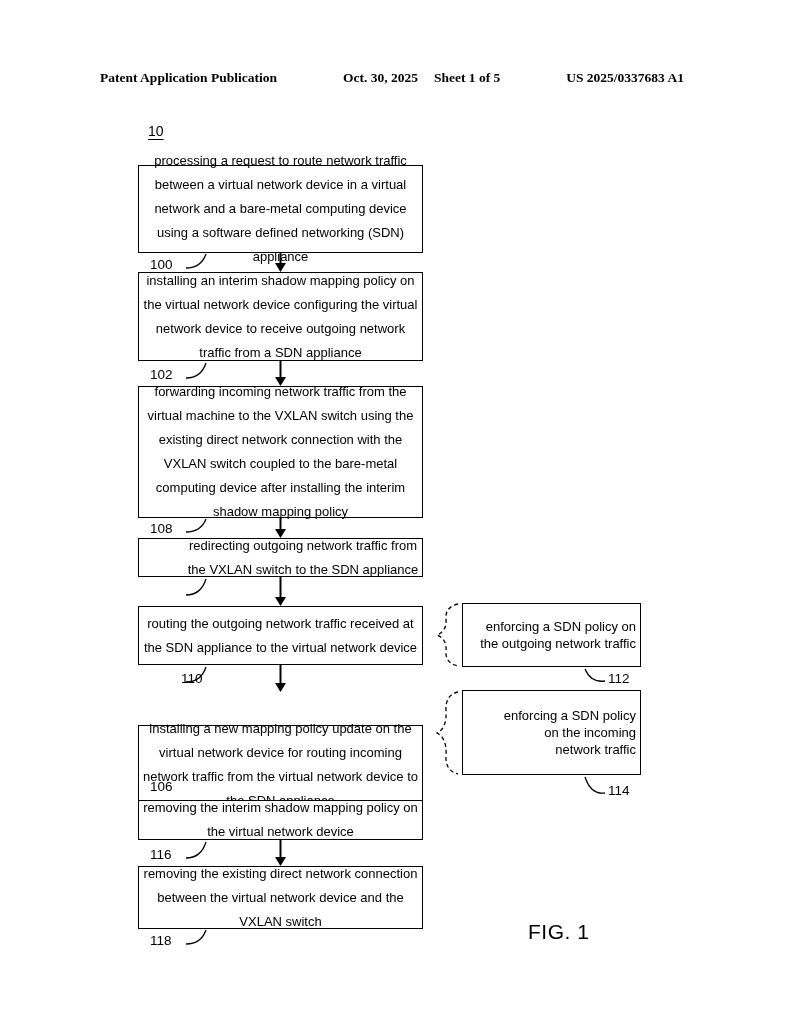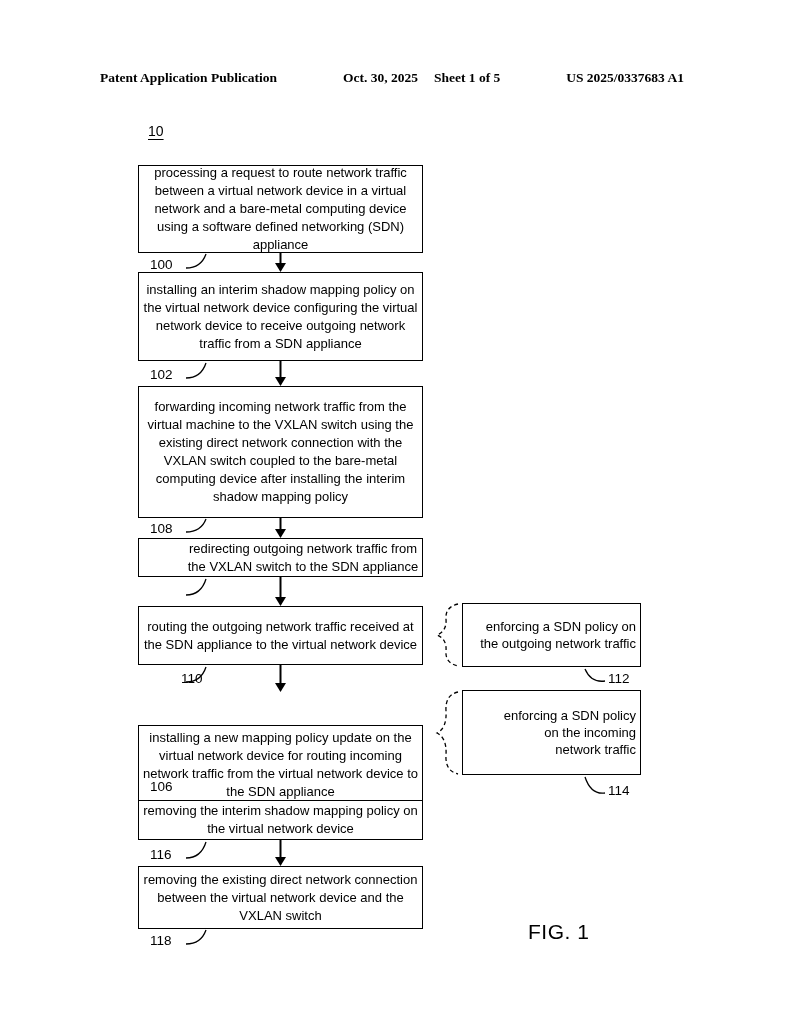--- a/index.html
+++ b/index.html
@@ -45,21 +45,21 @@
     left: 138px;
     width: 285px;
     border: 1.5px solid #000;
     box-sizing: border-box;
     background: #fff;
     display: flex;
     align-items: center;
     justify-content: center;
     text-align: center;
     font-size: 13px;
-    line-height: 18px;
+    line-height: 24px;
     padding: 0 3px;
   }
   .side-box {
     position: absolute;
     left: 462px;
     width: 179px;
     border: 1.5px solid #000;
     box-sizing: border-box;
     background: #fff;
     display: flex;

